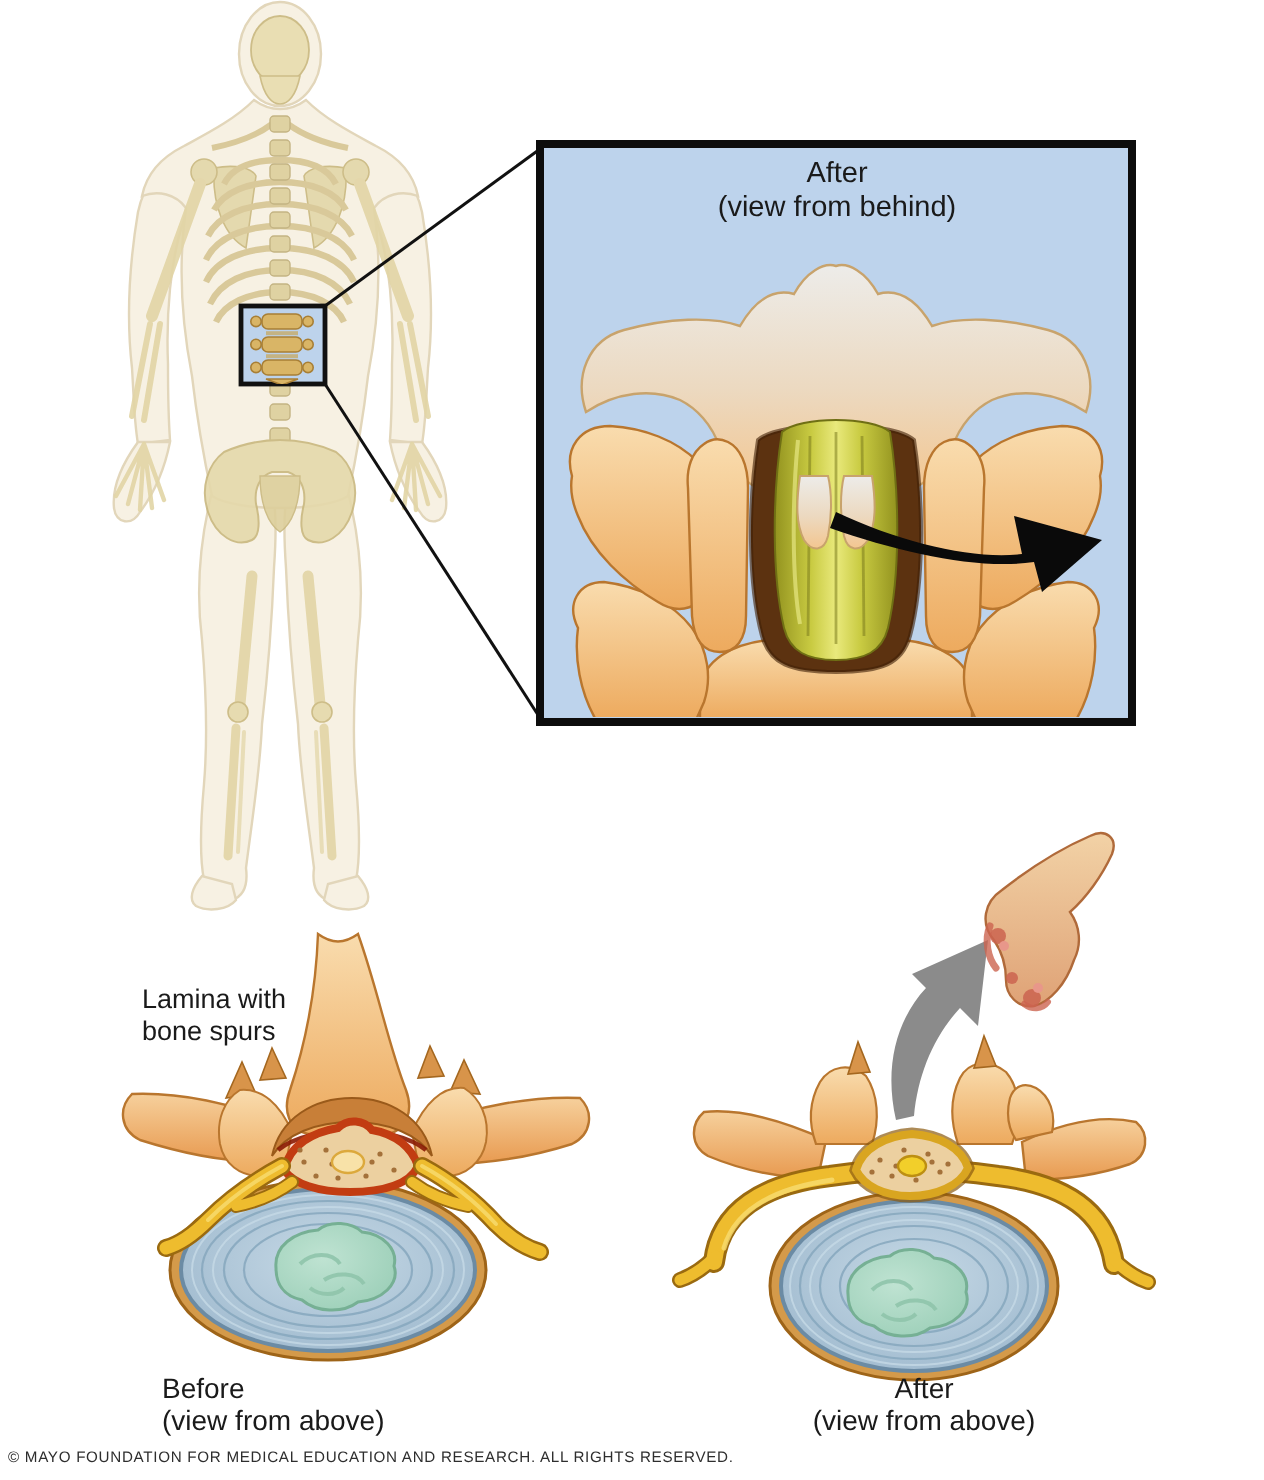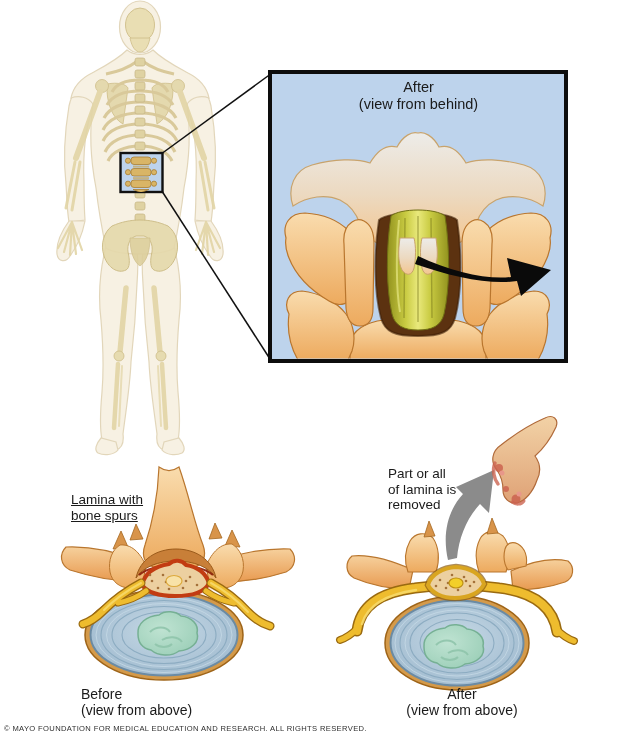--- a/index.html
+++ b/index.html
@@ -3,21 +3,21 @@
 <meta charset="utf-8">
 <style>
   html,body{margin:0;padding:0;background:#fff;}
   .stage{
     position:relative;width:632px;height:740px;background:#fff;overflow:hidden;
     font-family:"Liberation Sans",sans-serif;color:var(--text,#1a1a1a);
   }
   .canvas{position:absolute;left:0;top:0;}
   .lbl{position:absolute;white-space:pre-line;color:var(--text,#1a1a1a);}
   .lbl-inset-title{left:272px;top:79px;width:293px;text-align:center;font-size:14.5px;line-height:1.18;}
-  .lbl-before-ann{left:71px;top:492px;font-size:13.5px;line-height:1.16;text-align:left;text-decoration:underline;}
+  .lbl-before-ann{left:71px;top:492px;font-size:13.5px;line-height:1.16;text-align:left;}
   .lbl-after-ann{left:388px;top:466px;font-size:13.5px;line-height:1.16;text-align:left;}
   .lbl-before-cap{left:81px;top:686px;width:200px;text-align:left;font-size:14px;line-height:1.15;}
   .lbl-after-cap{left:362px;top:686px;width:200px;text-align:center;font-size:14px;line-height:1.15;}
   .lbl-copyright{left:4px;top:724px;font-size:7.6px;letter-spacing:.35px;color:#2e2e2e;white-space:nowrap;}
 </style>
 </head>
 <body>
 
 <div class="stage">
 
@@ -299,22 +299,19 @@
             <circle cx="519" cy="494" r="2.5"></circle>
       </g>
     </g>
   </g>
 </svg>
 
 <div class="lbl lbl-inset-title">After
 (view from behind)</div>
 <div class="lbl lbl-before-ann">Lamina with
 bone spurs</div>
-<div class="lbl lbl-after-ann">Part or all
-of lamina is
-removed</div>
 <div class="lbl lbl-before-cap">Before
 (view from above)</div>
 <div class="lbl lbl-after-cap">After
 (view from above)</div>
 <div class="lbl lbl-copyright">© MAYO FOUNDATION FOR MEDICAL EDUCATION AND RESEARCH. ALL RIGHTS RESERVED.</div>
 
 </div>
 
 </body></html>

